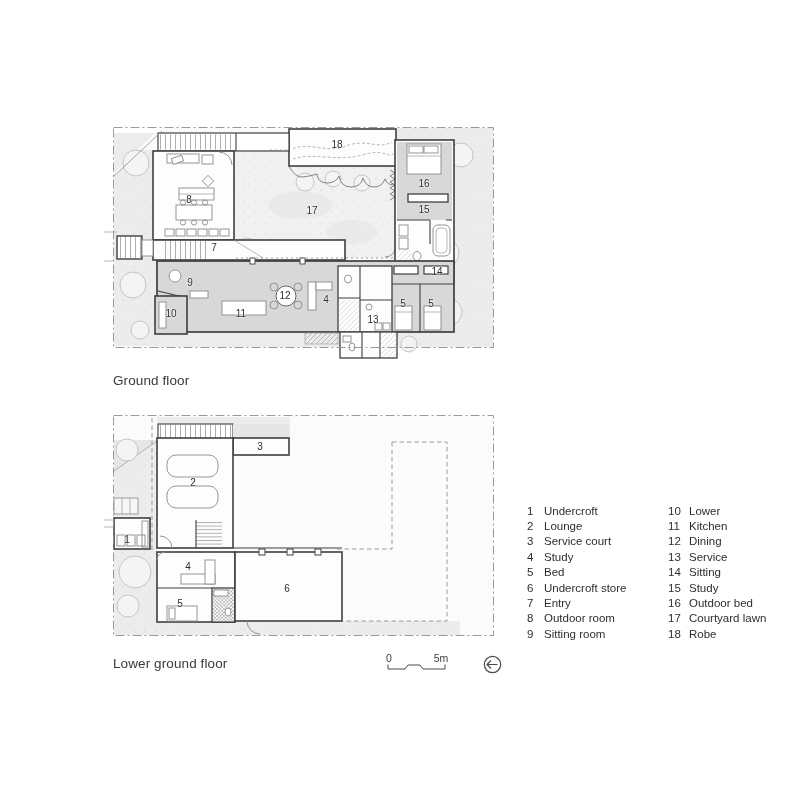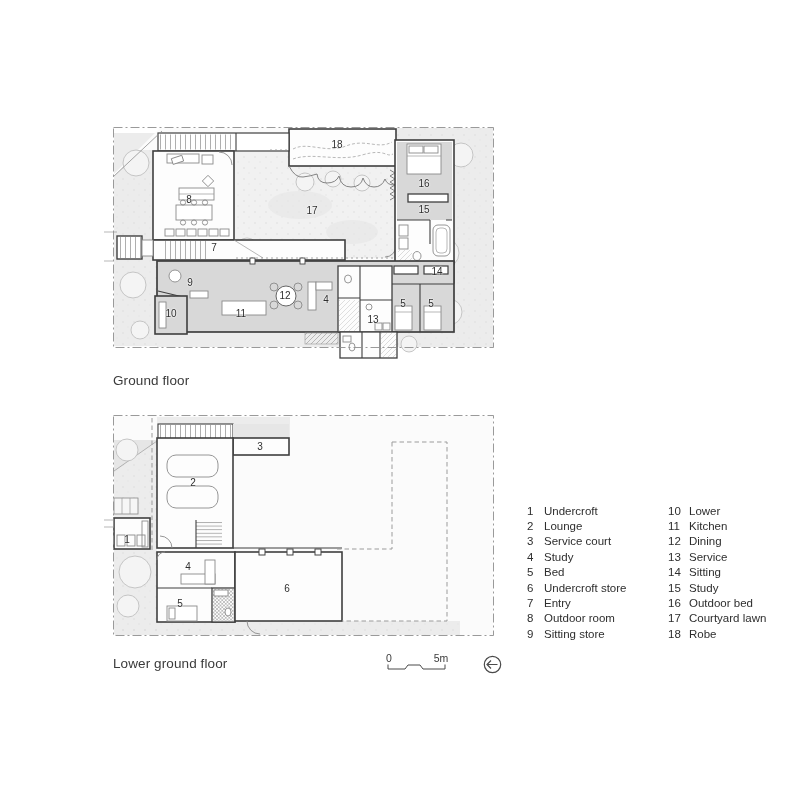--- a/index.html
+++ b/index.html
@@ -331,21 +331,21 @@
         <div class="lg-row">
           <span class="lg-num">7</span>
           <span class="lg-label">Entry</span>
         </div>
         <div class="lg-row">
           <span class="lg-num">8</span>
           <span class="lg-label">Outdoor room</span>
         </div>
         <div class="lg-row">
           <span class="lg-num">9</span>
-          <span class="lg-label">Sitting store</span>
+          <span class="lg-label">Sitting room</span>
         </div>
       </div>
     <div class="legend-col c2" id="legend-col2">
         <div class="lg-row">
           <span class="lg-num">10</span>
           <span class="lg-label">Lower</span>
         </div>
         <div class="lg-row">
           <span class="lg-num">11</span>
           <span class="lg-label">Kitchen</span>

